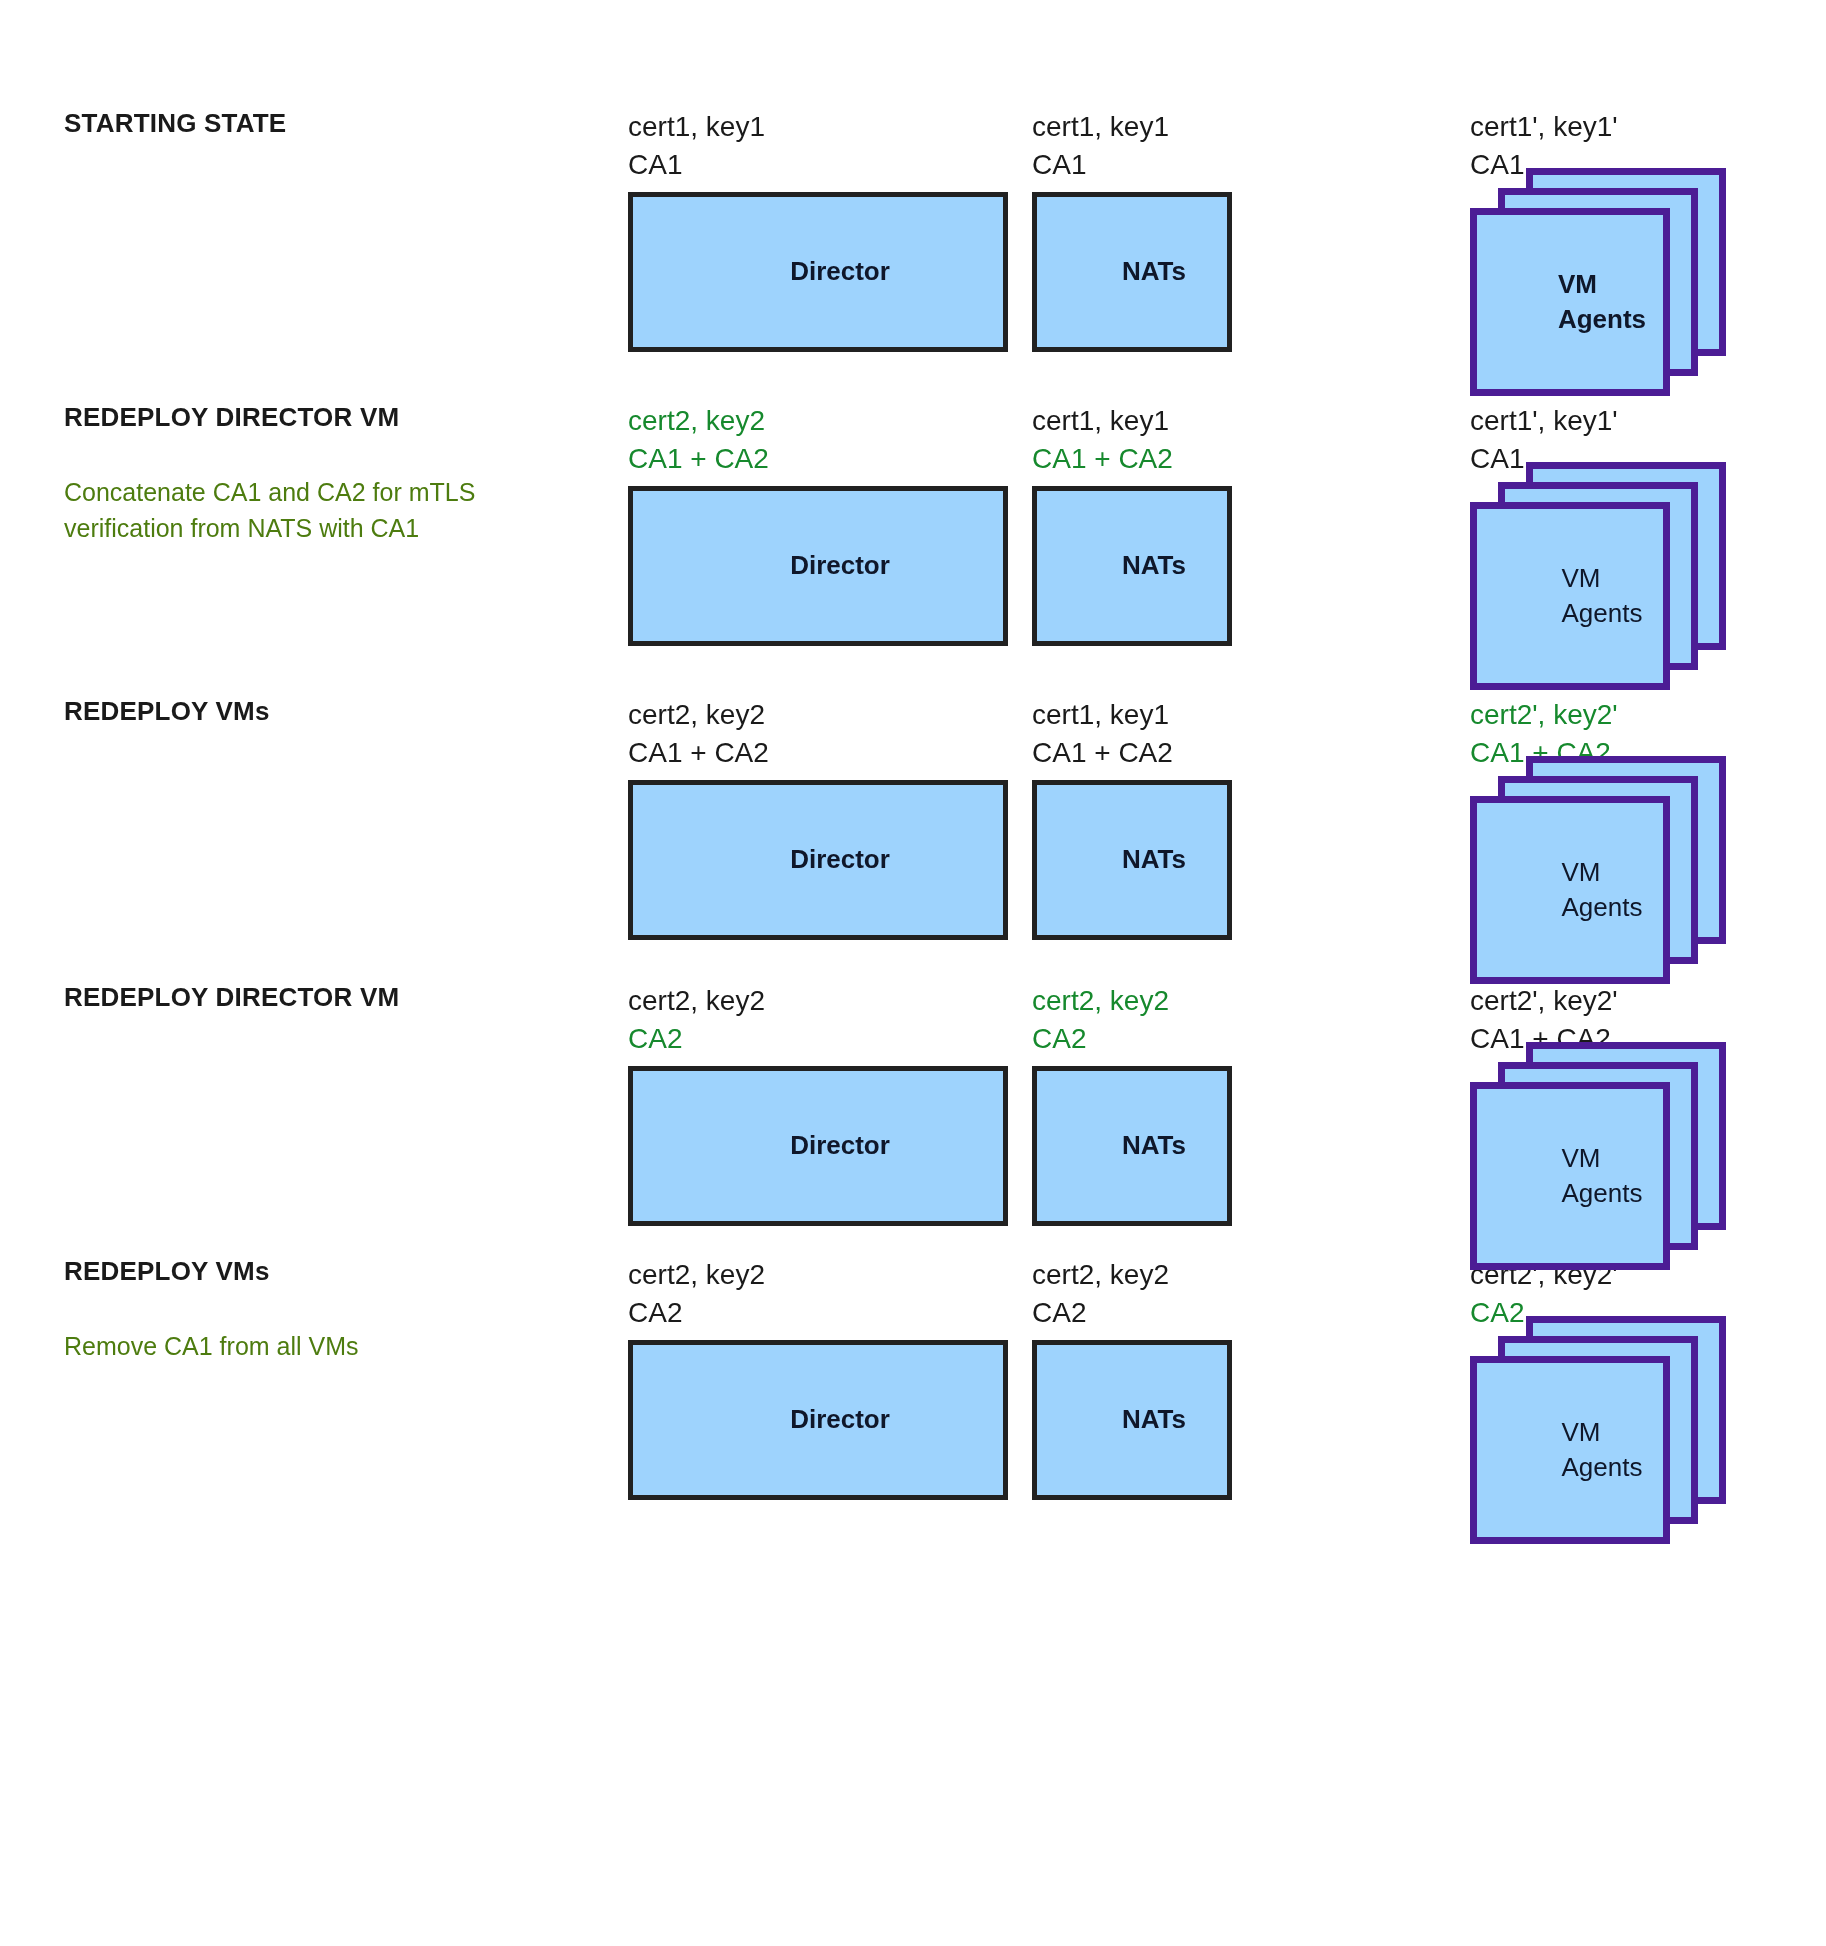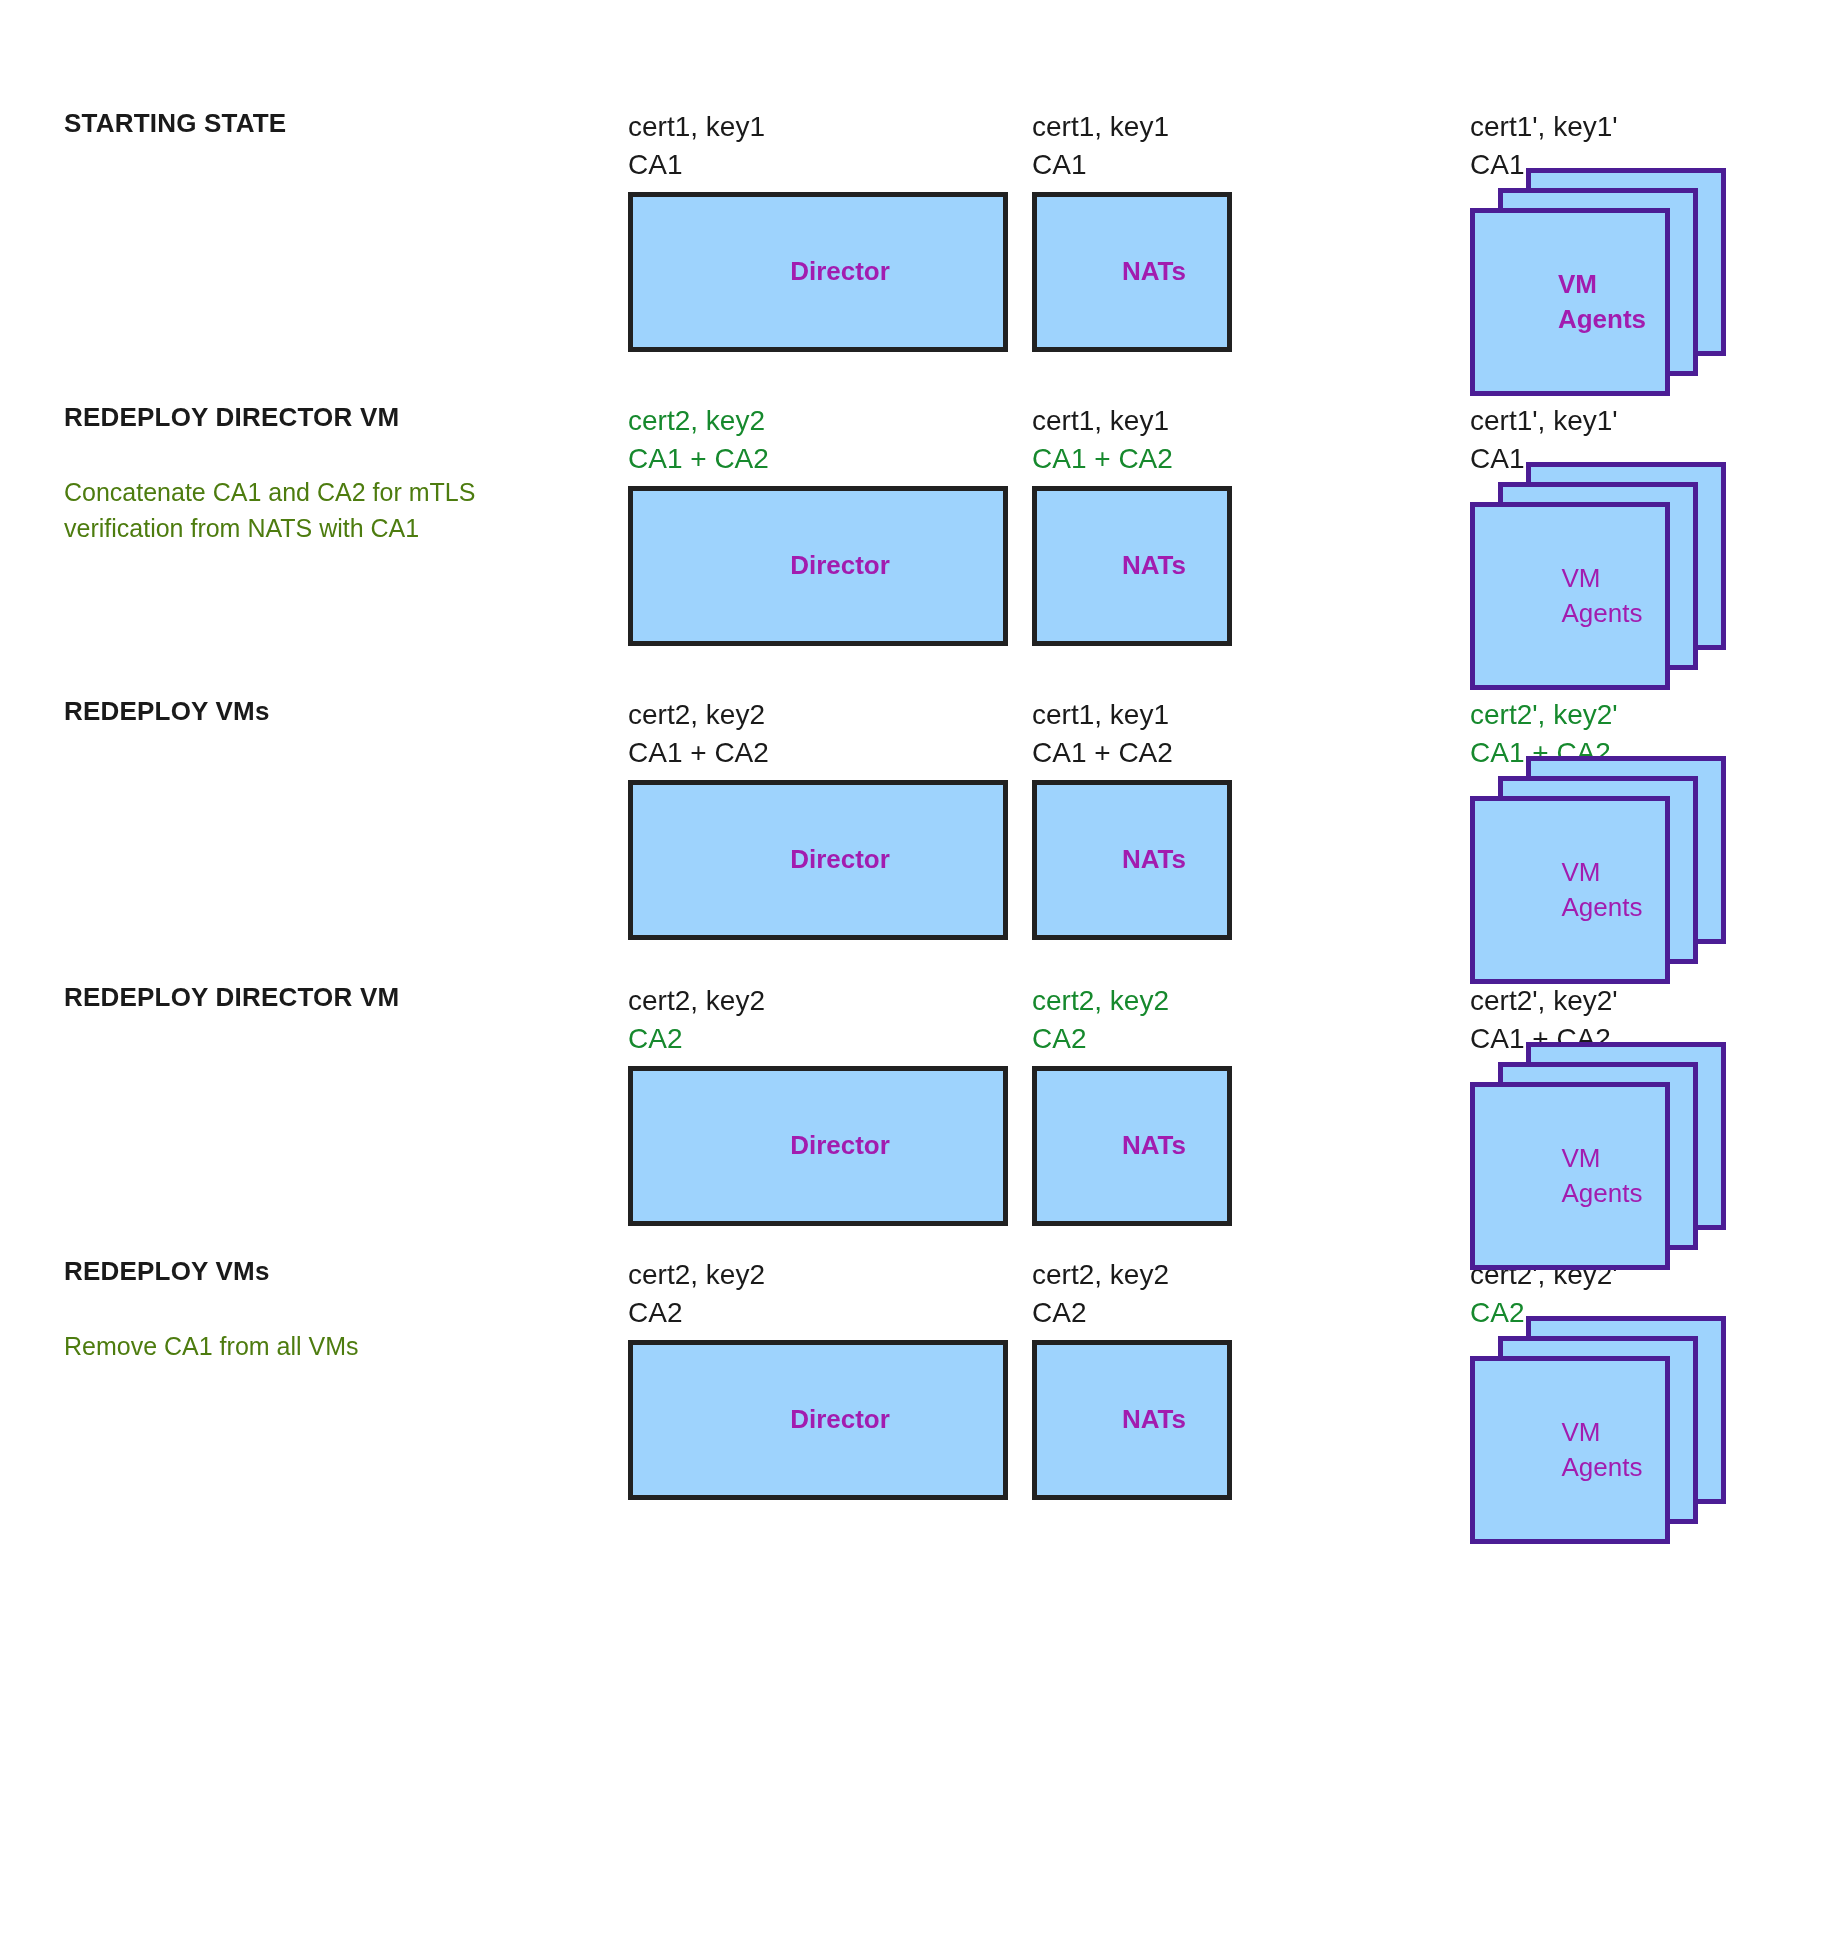--- a/index.html
+++ b/index.html
@@ -72,42 +72,42 @@
     background: #9ed3fd;
     border: 5px solid #212121;
     display: flex;
     align-items: center;
     justify-content: center;
     text-align: center;
   }
   .box-label {
     font-size: 26px;
     font-weight: bold;
-    color: #a21caf;
+    color: #0f172a;
     line-height: 1.35;
     margin-left: 44px;
   }
   .box-label.regular { font-weight: normal; }
 
   .box-director { width: 380px; height: 160px; }
   .box-nats     { width: 200px; height: 160px; }
 
   
   .stack {
     position: relative;
     width: 260px;
     height: 228px;
   }
   .stack .layer {
     position: absolute;
     box-sizing: border-box;
     width: 200px;
     height: 188px;
     background: #9ed3fd;
-    border: 5px solid #4c1d95;
+    border: 7px solid #4c1d95;
     padding-left: 20px;
   }
   .stack .layer-back  { left: 56px; top: 0px;  z-index: 1; }
   .stack .layer-mid   { left: 28px; top: 20px; z-index: 2; }
   .stack .layer-front { left: 0px;  top: 40px; z-index: 3;
                         display: flex; align-items: center; justify-content: center; }
 
   
 </style>
 </head>

